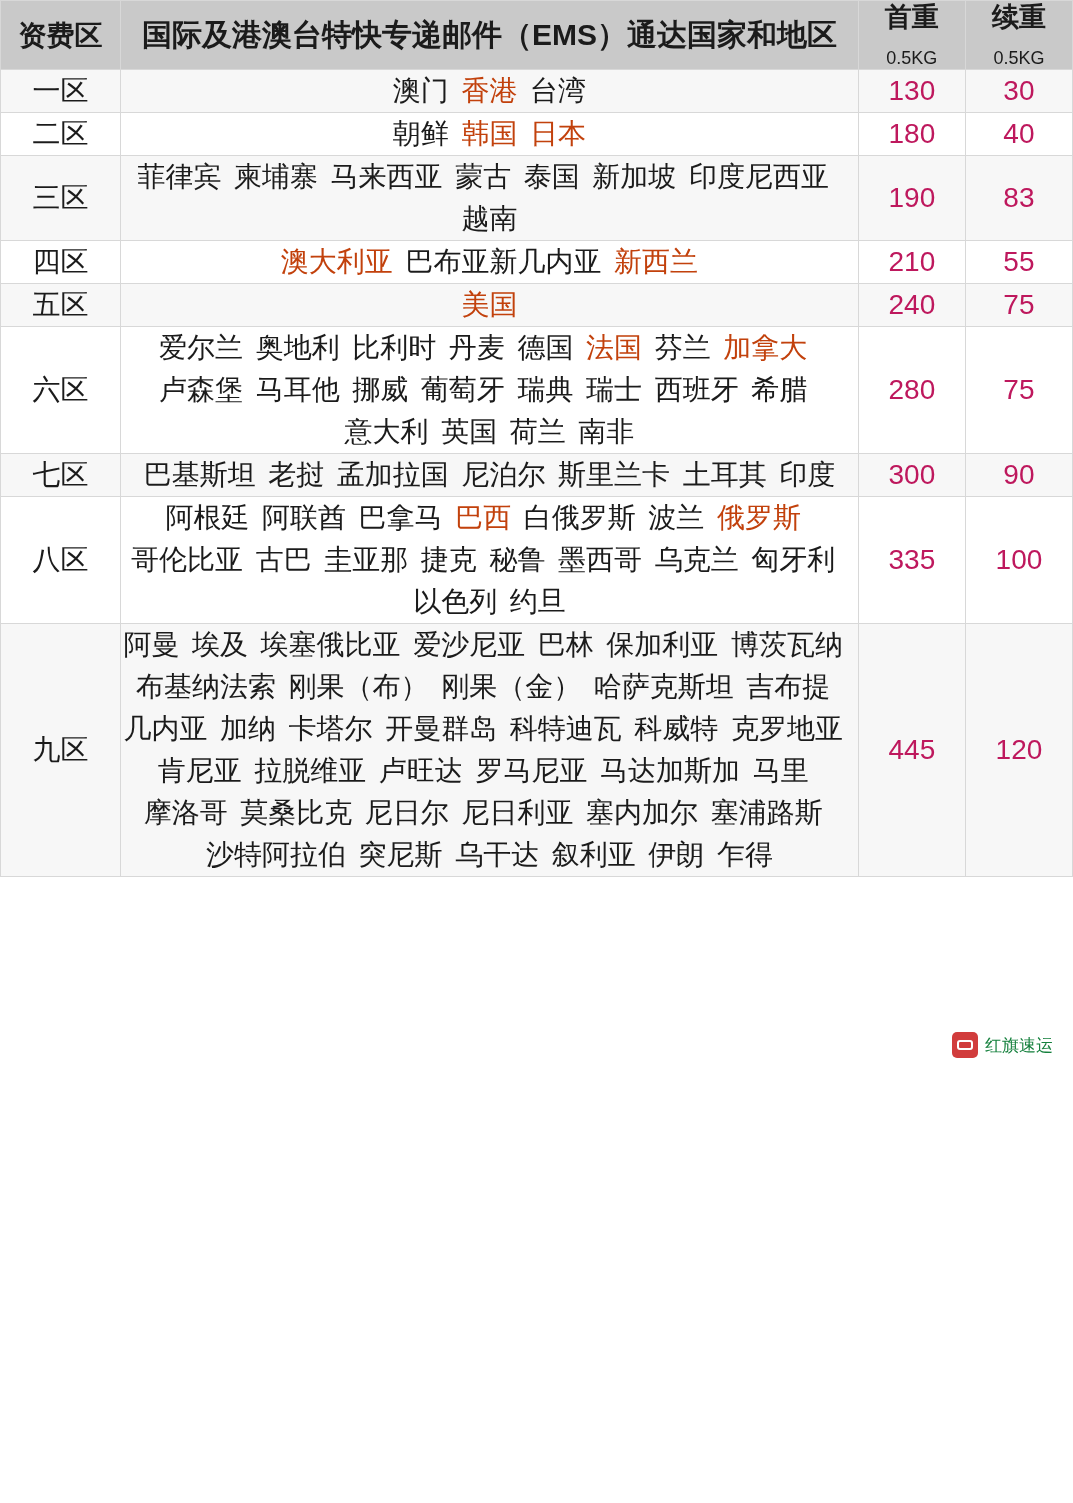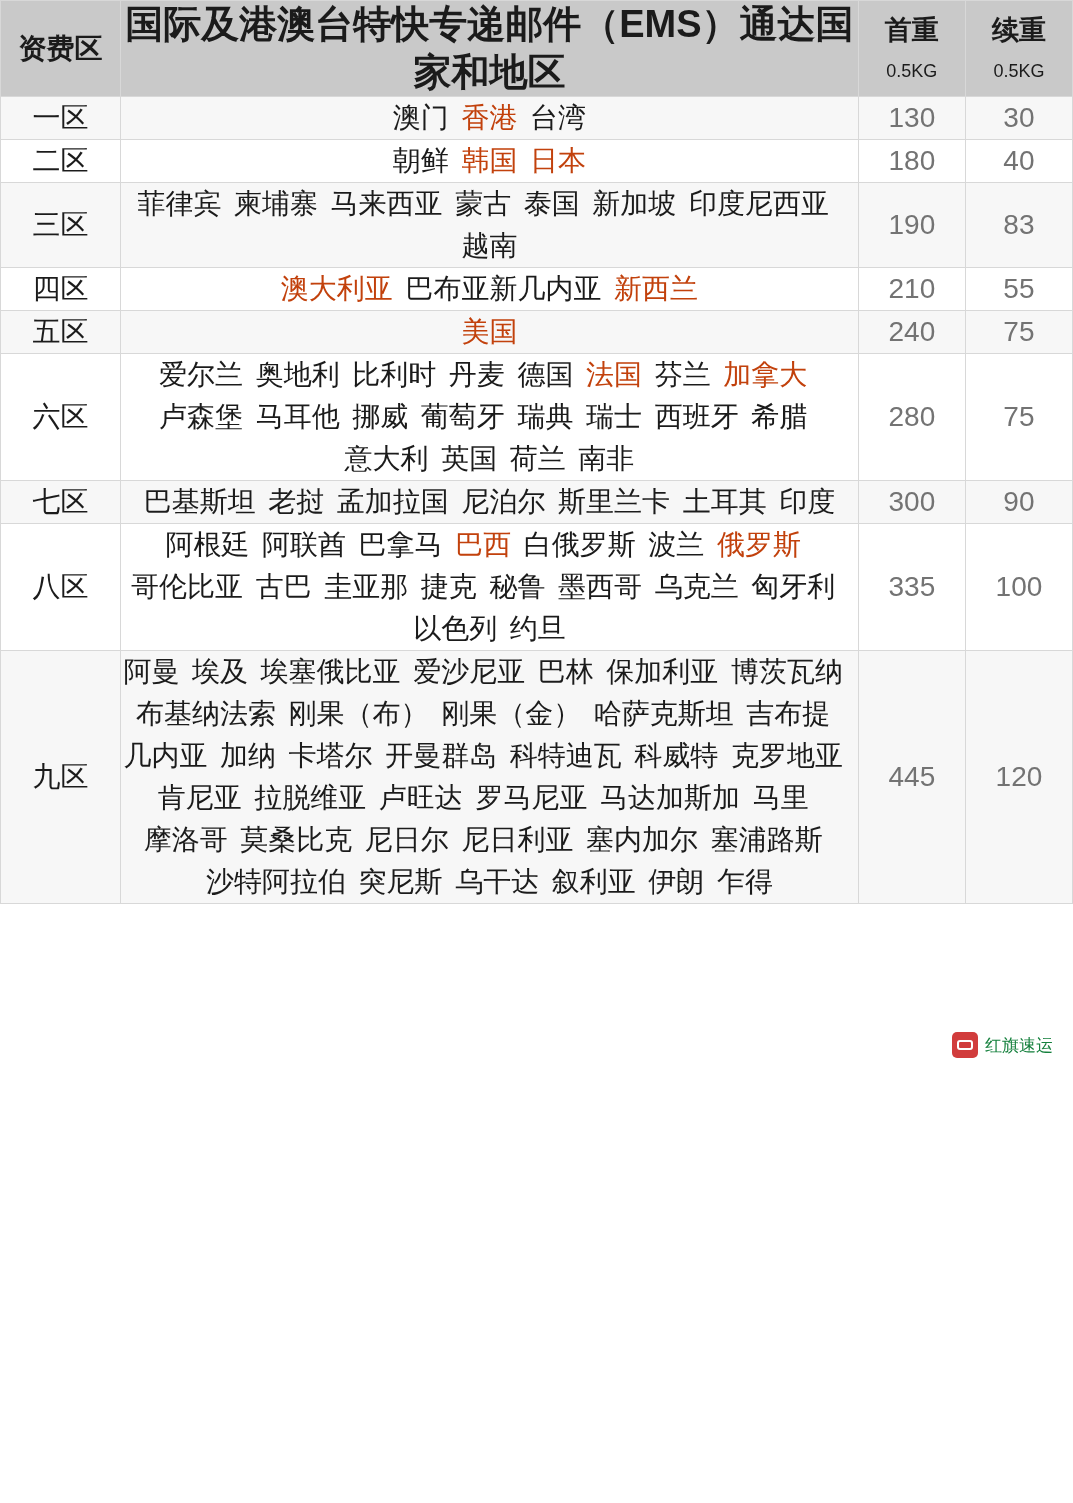--- a/index.html
+++ b/index.html
@@ -38,21 +38,21 @@
 
   thead th {
     background: #c9c9c9;
     color: #1b1b1b;
     font-weight: bold;
     font-size: 28px;
     line-height: 1.25;
     padding: 12px 4px;
   }
   thead th.head-zone { font-size: 28px; }
-  thead th.head-dest { font-size: 38px; }
+  thead th.head-dest { font-size: 30px; }
   thead th.head-w {
     font-size: 27px;
     text-align: center;
   }
   thead th.head-w .w-sub {
     display: block;
     font-size: 18px;
     font-weight: normal;
     margin-top: 12px;
   }
@@ -67,21 +67,21 @@
   }
   td.dest {
     font-size: 28px;
     color: #1b1b1b;
     line-height: 1.5;
     padding: 14px 14px;
     text-align: center;
   }
   td.num {
     font-size: 28px;
-    color: #737373;
+    color: #be185d;
   }
   .hl { color: #c2410c; }
   .dest span { white-space: nowrap; }
   .dest .sp { display: inline-block; width: 0.45em; }
 
   
   .wm {
     position: absolute;
     right: 14px;
     bottom: 10px;

